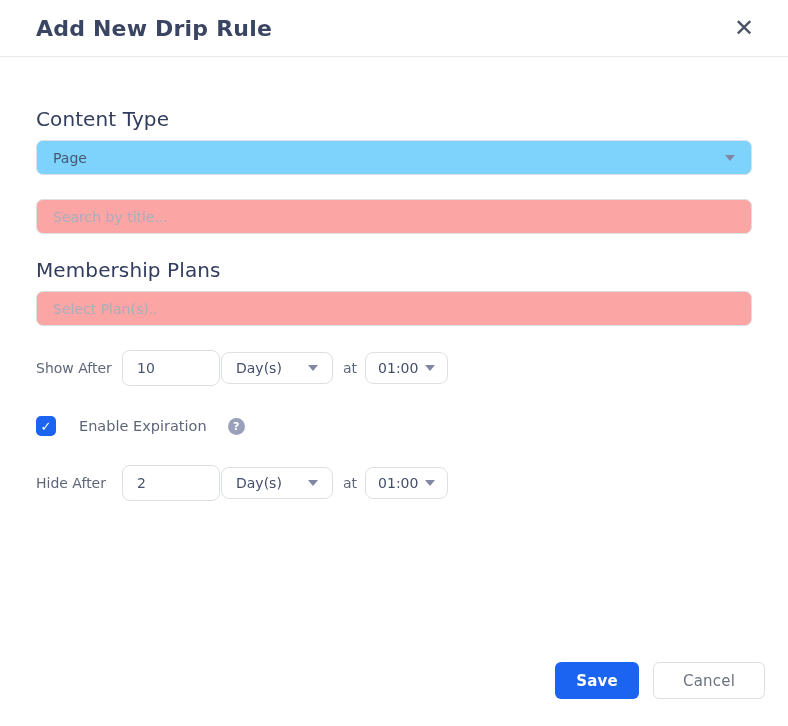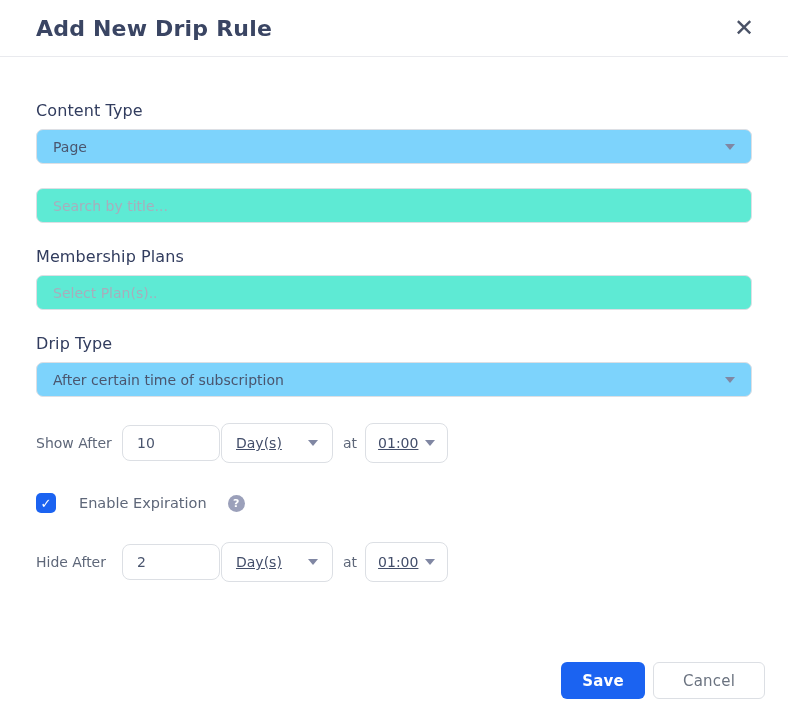--- a/index.html
+++ b/index.html
@@ -25,38 +25,38 @@
     font-size: 24px; line-height: 1; color: #4a5266; cursor: pointer;
     background: none; border: none; font-weight: 400; padding: 2px 6px;
     font-family: "DejaVu Sans", sans-serif;
   }
 
   
   .modal-body { padding: 44px 36px 0 36px; flex: 1; }
 
   .field-group { margin-bottom: 24px; }
   .field-label {
-    display: block; font-size: 16px; font-weight: 500; color: #313c5e;
-    margin-bottom: 9px; letter-spacing: 0.1px;
+    display: block; font-size: 20px; font-weight: 500; color: #313c5e;
+    margin-bottom: 9px; letter-spacing: 0.1px; margin-top: 6px;
   }
   .field-box {
     width: 716px; height: 35px;
     border: 1px solid #dcdfe4; border-radius: 7px;
     display: flex; align-items: center;
     padding: 0 16px; background: #7dd3fc;
     font-size: 14px; color: #4a556e;
     position: relative; cursor: pointer;
   }
   .field-box .value { flex: 1; }
   input.text-field {
     width: 716px; height: 35px;
     border: 1px solid #dcdfe4; border-radius: 7px;
     padding: 0 16px; font-size: 14px; color: #4a556e;
     font-family: "DejaVu Sans", "Liberation Sans", sans-serif;
-    outline: none; background: #5eead4;
+    outline: none; background: #fca5a5;
   }
   input::placeholder { color: #a7aebc; opacity: 1; }
 
   .caret {
     width: 0; height: 0;
     border-left: 5px solid transparent;
     border-right: 5px solid transparent;
     border-top: 6px solid #8087a3;
     display: inline-block;
     flex: none;
@@ -66,24 +66,24 @@
   .inline-row { display: flex; align-items: center; margin-bottom: 27px; }
   .row-label { font-size: 14px; color: #5e6779; width: 86px; flex: none; }
   .small-input {
     width: 98px; height: 36px;
     border: 1px solid #dcdfe4; border-radius: 8px;
     padding: 0 14px; font-size: 14px; color: #4a556e;
     font-family: "DejaVu Sans", "Liberation Sans", sans-serif;
     outline: none; margin-right: 1px;
   }
   .small-select {
-    height: 40px; border: 1px solid #dcdfe4; border-radius: 8px;
+    height: 32px; border: 1px solid #dcdfe4; border-radius: 8px;
     display: flex; align-items: center; justify-content: space-between;
     padding: 0 14px; font-size: 14px; color: #434e6a;
-    cursor: pointer; background: #fff; text-decoration: underline;
+    cursor: pointer; background: #fff;
   }
   .unit-select { width: 112px; margin-right: 10px; }
   .time-select { width: 83px; padding: 0 12px; }
   .at-label { font-size: 14px; color: #5e6779; margin-right: 8px; }
 
   
   .checkbox-row { display: flex; align-items: center; margin: 30px 0 29px 0; }
   .checkbox {
     width: 20px; height: 20px; border-radius: 5px;
     background: #1b63f1; color: #fff;
@@ -94,21 +94,21 @@
   .help-icon {
     width: 17px; height: 17px; border-radius: 50%;
     background: #9ba0ba; color: #fff;
     display: flex; align-items: center; justify-content: center;
     font-size: 11px; font-weight: 700; margin-left: 21px; cursor: pointer; flex: none;
   }
 
   
   .modal-footer {
     display: flex; justify-content: flex-end; align-items: center;
-    gap: 8px; padding: 0 23px 27px 0;
+    gap: 14px; padding: 0 23px 27px 0;
   }
   .btn {
     height: 37px; border-radius: 6px; font-size: 15px;
     font-family: "DejaVu Sans", "Liberation Sans", sans-serif;
     cursor: pointer; letter-spacing: 0.2px;
   }
   .btn-save {
     width: 84px; background: #1b63f1; color: #fff;
     border: none; font-weight: 700;
   }
@@ -139,27 +139,20 @@
 
     <div class="field-group">
       <input class="text-field" type="text" placeholder="Search by title..." style="">
     </div>
 
     <div class="field-group">
       <label class="field-label">Membership Plans</label>
       <input class="text-field" type="text" placeholder="Select Plan(s).." style="">
     </div>
 
-    <div class="field-group" style="margin-bottom: 26px;">
-      <label class="field-label">Drip Type</label>
-      <div class="field-box">
-        <span class="value">After certain time of subscription</span>
-        <span class="caret"></span>
-      </div>
-    </div>
 
     <div class="inline-row">
       <span class="row-label">Show After</span>
       <input class="small-input" type="text" value="10" style="">
       <div class="small-select unit-select">
         <span>Day(s)</span>
         <span class="caret"></span>
       </div>
       <span class="at-label">at</span>
       <div class="small-select time-select">

